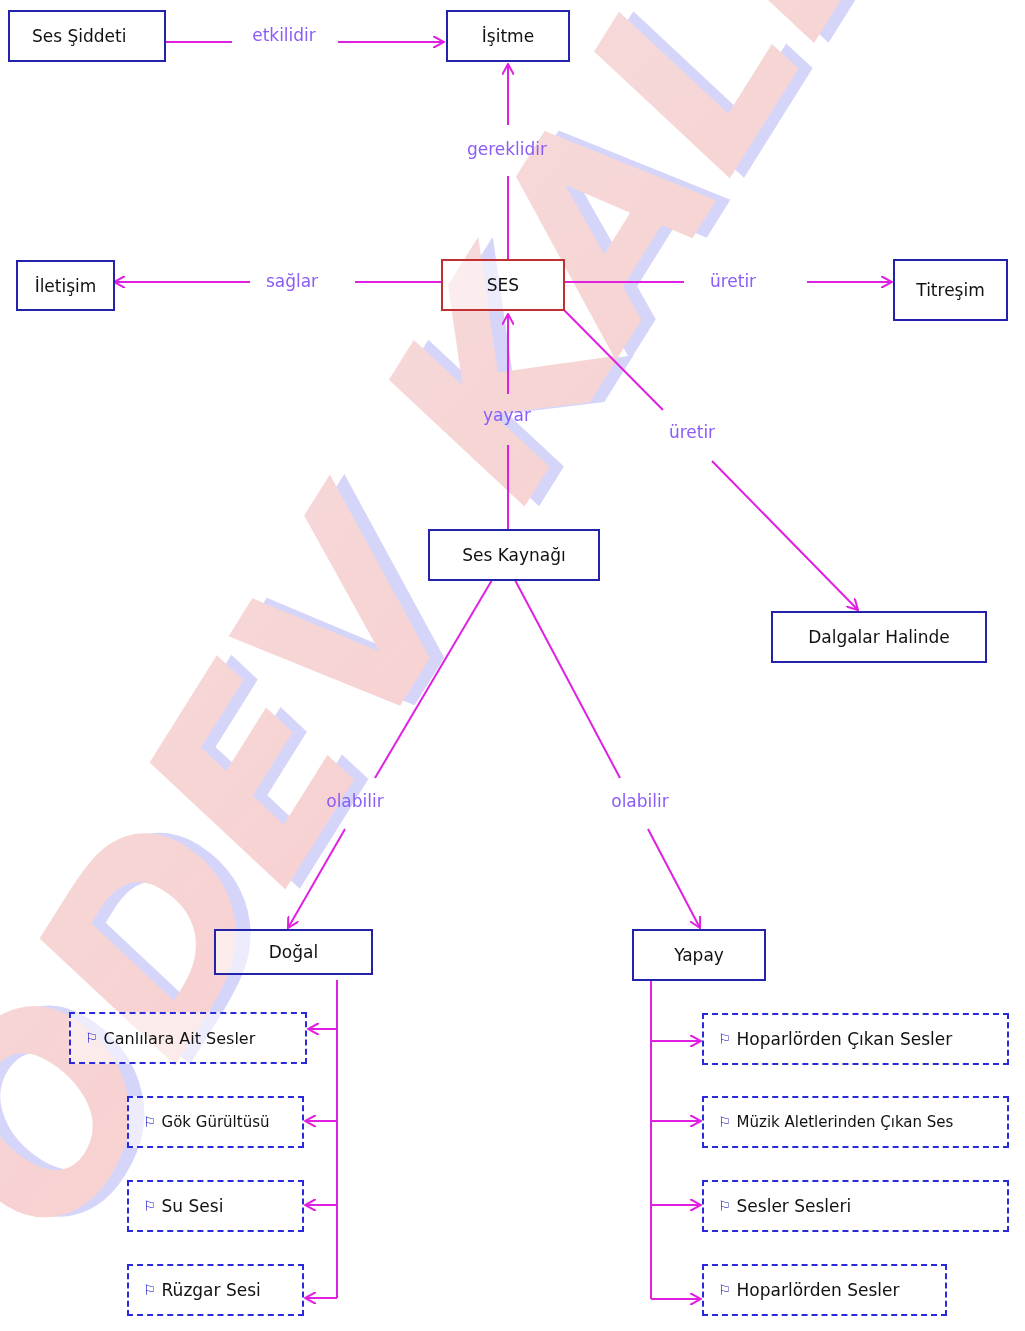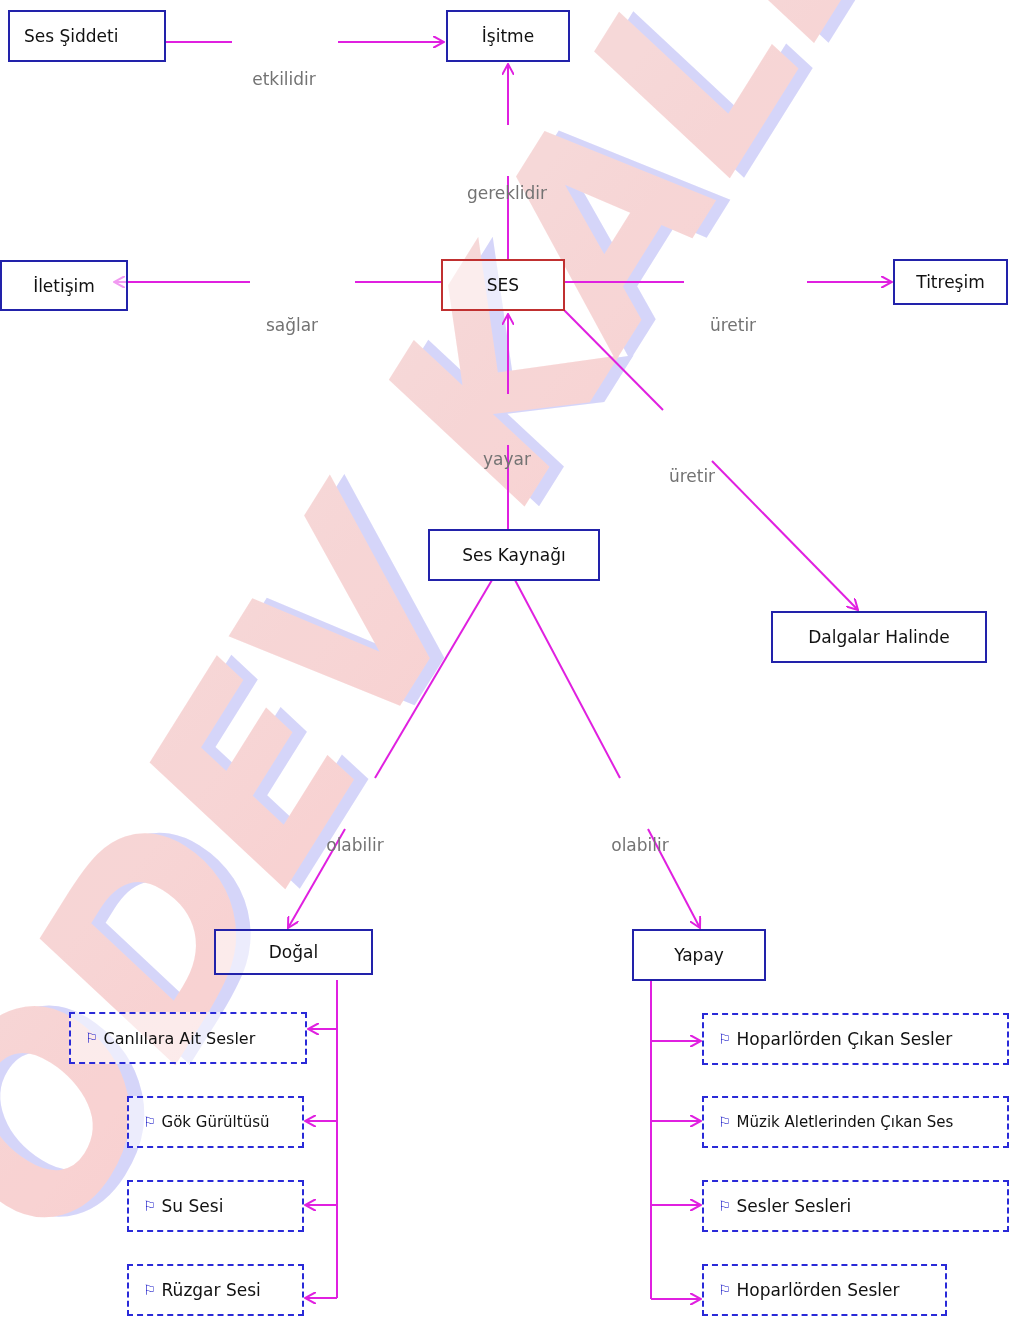--- a/index.html
+++ b/index.html
@@ -4,26 +4,26 @@
 <style>
   html, body { margin:0; padding:0; background:#ffffff; }
   body { width:1025px; height:1331px; position:relative; overflow:hidden;
          font-family:"DejaVu Sans", sans-serif; }
   #wm { position:absolute; left:0; top:0; width:1025px; height:1331px; pointer-events:none; }
   #links { position:absolute; left:0; top:0; width:1025px; height:1331px; }
   .node { position:absolute; box-sizing:border-box; background:rgba(255,255,255,0.55);
           border:2px solid #2222aa; color:#111; font-size:17px;
           display:flex; align-items:center; }
   .node.center { justify-content:center; }
-  .node.left { justify-content:flex-start; padding-left:14px; }
+  .node.left { justify-content:flex-start; padding-left:22px; }
   .node.root { border-color:#c03030; }
   .node.dashed { border:2px dashed #2a2ad8; font-size:16px; padding-left:14px; }
   .node .flag { color:#1a1ac8; font-size:14px; margin-right:6px; }
-  .lbl { position:absolute; font-size:17px; color:#737373; transform:translate(-50%,-50%);
-         white-space:nowrap; background:transparent;margin-top:44px; }
+  .lbl { position:absolute; font-size:17px; color:#8b5cf6; transform:translate(-50%,-50%);
+         white-space:nowrap; background:transparent; }
 </style>
 </head>
 <body>
 
 <svg id="wm" viewBox="0 0 1025 1331">
   <defs>
     <linearGradient id="wg" x1="0" y1="1" x2="1" y2="0">
       <stop offset="0" stop-color="#f7c0c0"></stop>
       <stop offset="1" stop-color="#f2d0d0"></stop>
     </linearGradient>
@@ -88,27 +88,27 @@
 <div class="lbl" style="left:692px;top:432px">üretir</div>
 <div class="lbl" style="left:355px;top:801px">olabilir</div>
 <div class="lbl" style="left:640px;top:801px">olabilir</div>
 
 <div class="node left" style="left:8px;top:10px;width:158px;height:52px">
   <span>Ses Şiddeti</span>
 </div>
 <div class="node center" style="left:446px;top:10px;width:124px;height:52px">
   <span>İşitme</span>
 </div>
-<div class="node center" style="left:0;top:260px;width:128px;height:51px">
+<div class="node center" style="left:16px;top:260px;width:99px;height:51px">
   <span>İletişim</span>
 </div>
 <div class="node center root" style="left:441px;top:259px;width:124px;height:52px">
   <span>SES</span>
 </div>
-<div class="node center" style="left:893px;top:259px;width:115px;height:46px">
+<div class="node center" style="left:893px;top:259px;width:115px;height:62px">
   <span>Titreşim</span>
 </div>
 <div class="node center" style="left:428px;top:529px;width:172px;height:52px">
   <span>Ses Kaynağı</span>
 </div>
 <div class="node center" style="left:771px;top:611px;width:216px;height:52px">
   <span>Dalgalar Halinde</span>
 </div>
 <div class="node center" style="left:214px;top:929px;width:159px;height:46px">
   <span>Doğal</span>

